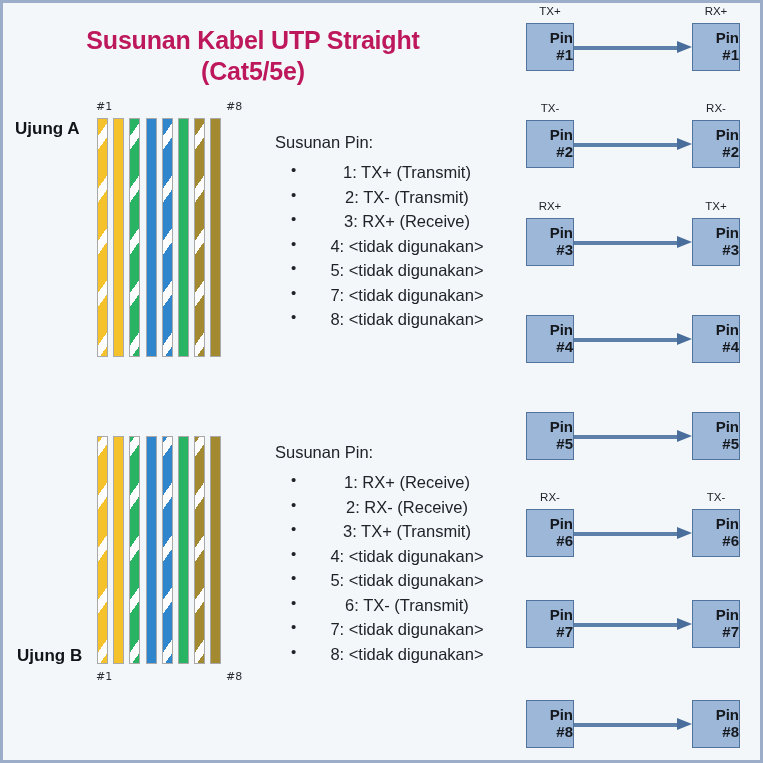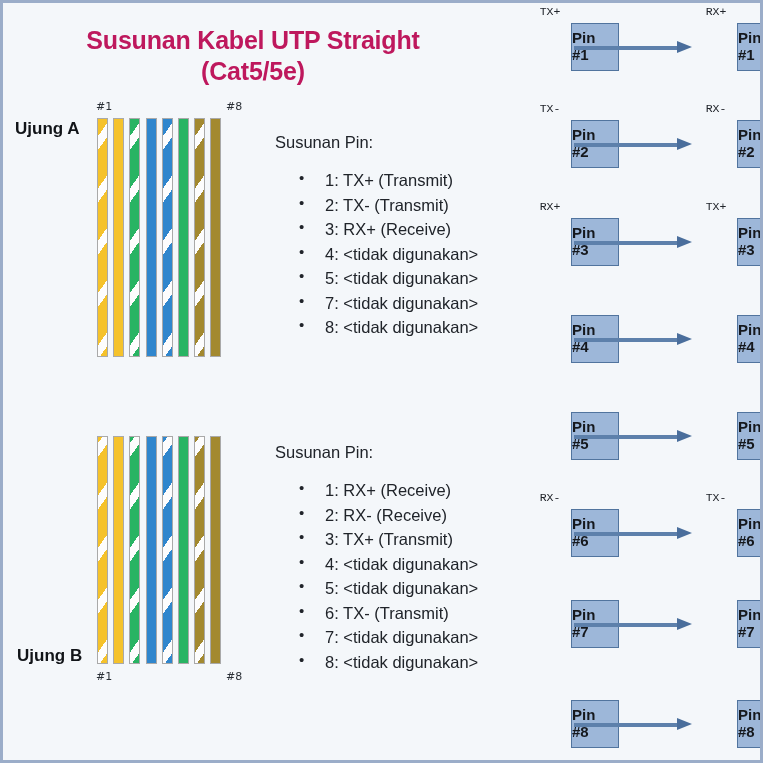--- a/index.html
+++ b/index.html
@@ -70,21 +70,21 @@
   }
 
   
   .pinlist{position:absolute;width:230px;}
   #pinlist-a{left:272px;top:130px;}
   #pinlist-b{left:272px;top:440px;}
   .pinlist .heading{
     font-size:16.5px;color:#20242a;margin-bottom:2px;
   }
   .pinlist ul{
-    list-style:none;margin:16px;padding:0;
+    list-style:none;margin:8px;padding:0;text-align:center;
   }
   .pinlist li{
     font-size:16.5px;color:#20242a;
     line-height:1.49;
     padding-left:34px;
     position:relative;
     white-space:nowrap;
   }
   .pinlist li:before{
     content:"\2022";
@@ -95,31 +95,30 @@
   
   #pinmap{position:absolute;left:505px;top:0;width:255px;height:757px;}
   .pinrow{position:absolute;left:0;width:255px;height:48px;}
   .pinbox{
     position:absolute;top:0;
     width:48px;height:48px;
     background:#9db7d9;
     border:1.5px solid #51749e;
     box-sizing:border-box;
     display:flex;flex-direction:column;
-    align-items:flex-start;justify-content:center;
+    align-items:flex-end;justify-content:center;
     font-size:15px;font-weight:bold;color:#15181d;
     line-height:1.12;
-    margin-left:45px;
   }
   .pinbox.left{left:18px;}
   .pinbox.right{left:184px;}
   .sig{
     position:absolute;top:-18px;
     font-size:11.5px;color:#20242a;
-    font-family:Liberation Mono, monospace;
+    font-family:Liberation Sans, sans-serif;
     width:60px;text-align:center;
   }
   .sig.left{left:12px;}
   .sig.right{left:178px;}
   .arrow{
     position:absolute;
     left:66px;top:22px;
     width:118px;height:5px;
   }
   .arrow .shaft{

